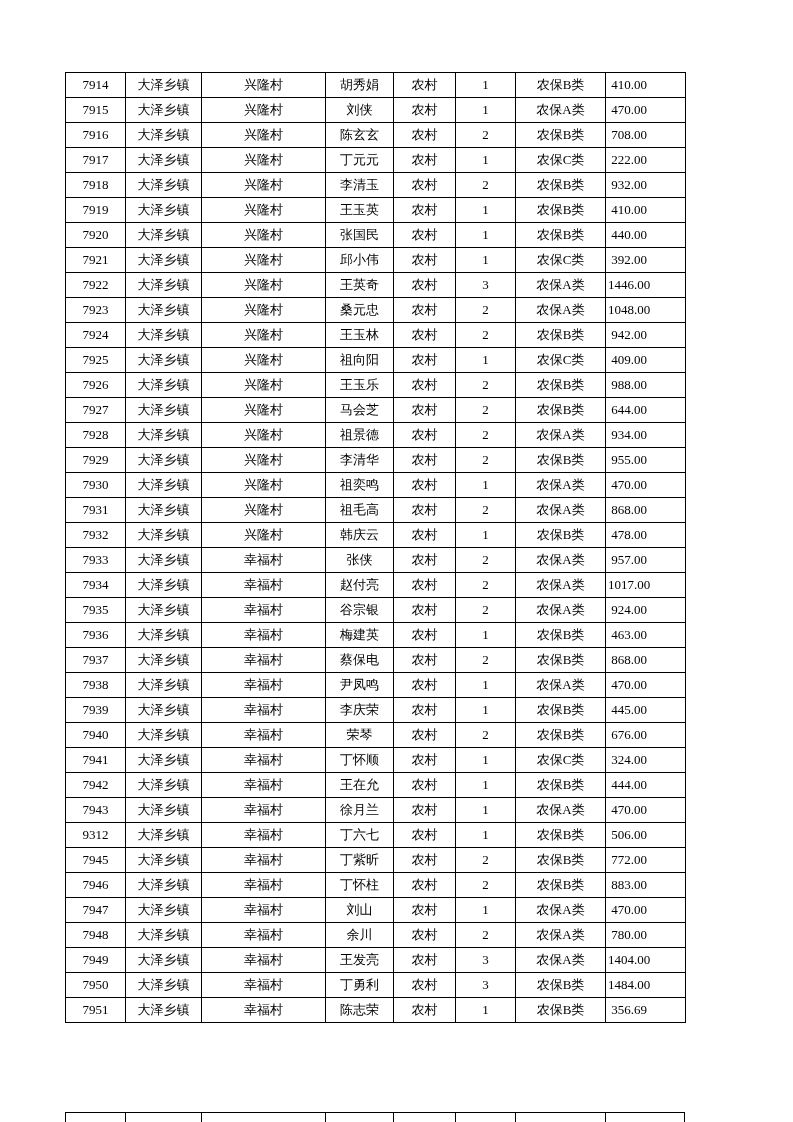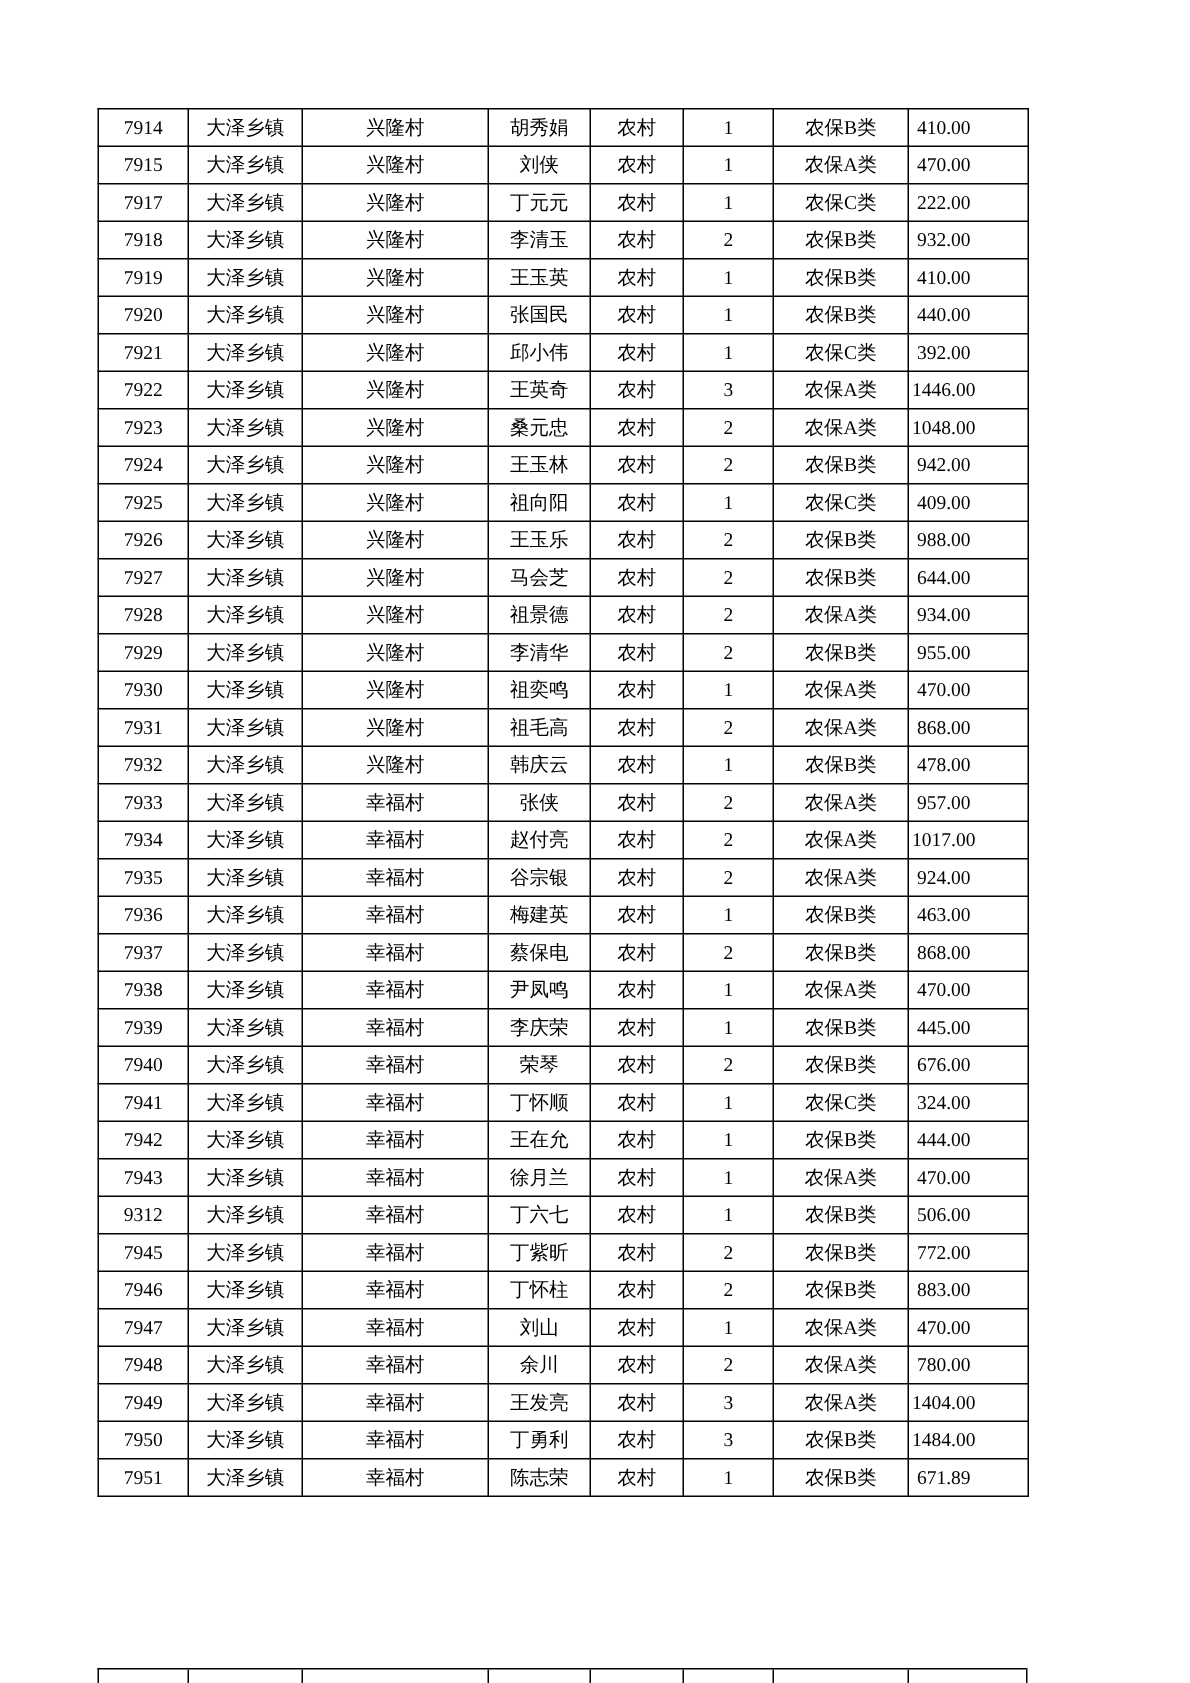--- a/index.html
+++ b/index.html
@@ -96,20 +96,30 @@
           <td class="col-id">7915</td>
           <td class="col-town">大泽乡镇</td>
           <td class="col-village">兴隆村</td>
           <td class="col-name">刘侠</td>
           <td class="col-category">农村</td>
           <td class="col-count">1</td>
           <td class="col-instype">农保A类</td>
           <td class="col-amount">470.00</td>
         </tr>
         <tr>
+          <td class="col-id">7916</td>
+          <td class="col-town">大泽乡镇</td>
+          <td class="col-village">兴隆村</td>
+          <td class="col-name">陈玄玄</td>
+          <td class="col-category">农村</td>
+          <td class="col-count">2</td>
+          <td class="col-instype">农保B类</td>
+          <td class="col-amount">708.00</td>
+        </tr>
+        <tr>
           <td class="col-id">7917</td>
           <td class="col-town">大泽乡镇</td>
           <td class="col-village">兴隆村</td>
           <td class="col-name">丁元元</td>
           <td class="col-category">农村</td>
           <td class="col-count">1</td>
           <td class="col-instype">农保C类</td>
           <td class="col-amount">222.00</td>
         </tr>
         <tr>
@@ -443,21 +453,21 @@
           <td class="col-amount">1484.00</td>
         </tr>
         <tr>
           <td class="col-id">7951</td>
           <td class="col-town">大泽乡镇</td>
           <td class="col-village">幸福村</td>
           <td class="col-name">陈志荣</td>
           <td class="col-category">农村</td>
           <td class="col-count">1</td>
           <td class="col-instype">农保B类</td>
-          <td class="col-amount">671.89</td>
+          <td class="col-amount">356.69</td>
         </tr>
       </tbody>
   </table>
 
   <div class="partial-row">
     <div class="pcell" style="width:60px"></div>
     <div class="pcell" style="width:76px"></div>
     <div class="pcell" style="width:124px"></div>
     <div class="pcell" style="width:68px"></div>
     <div class="pcell" style="width:62px"></div>

